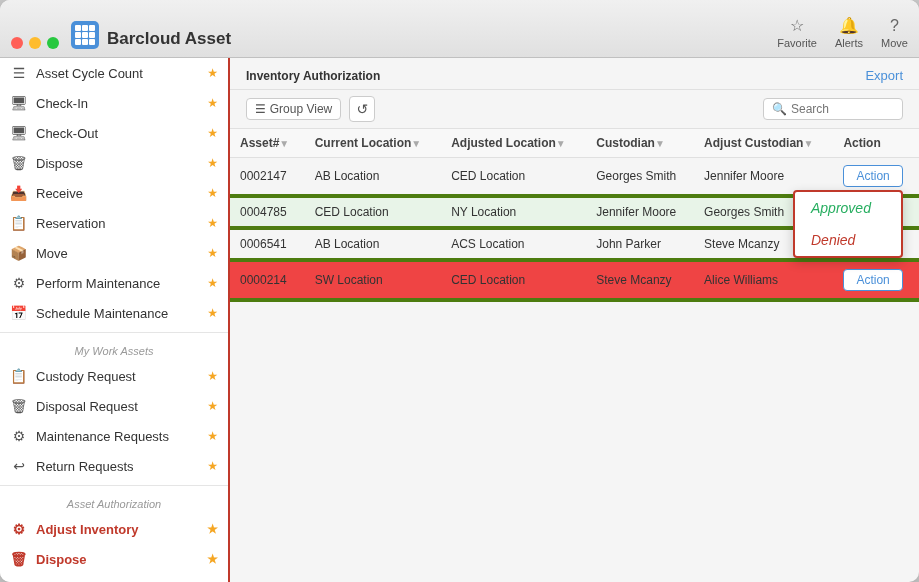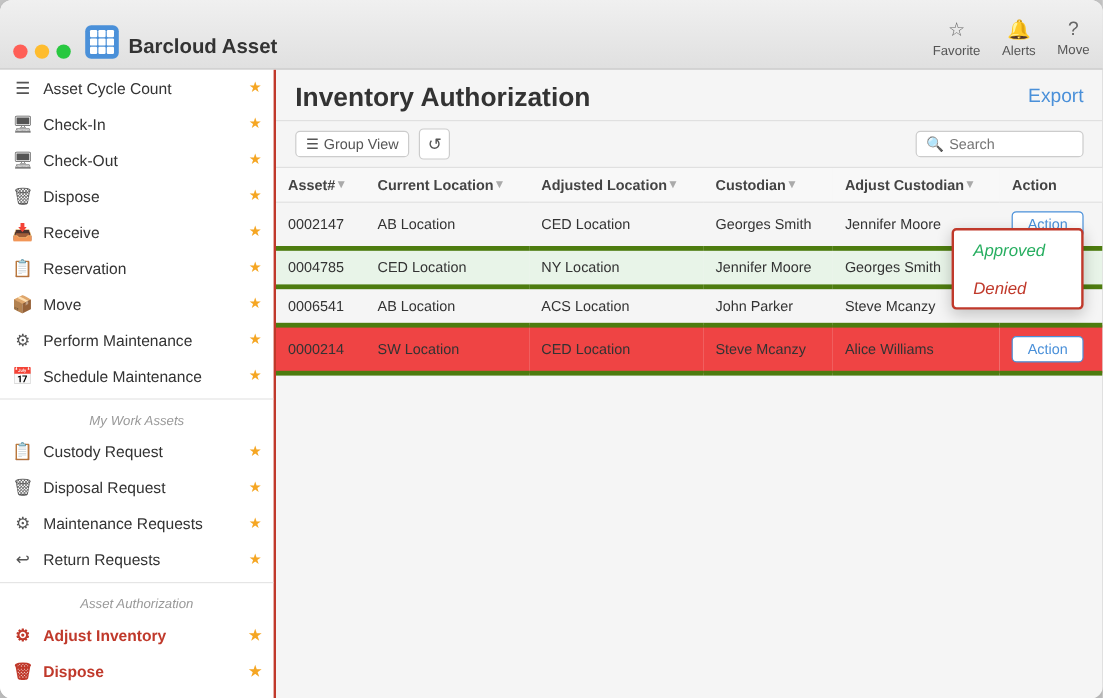--- a/index.html
+++ b/index.html
@@ -144,26 +144,26 @@
       overflow: hidden;
     }
     .main-header {
       padding: 10px 16px 6px;
       display: flex;
       align-items: center;
       justify-content: space-between;
       border-bottom: 1px solid #e0e0e0;
     }
     .main-title {
-      font-size: 22px;
+      font-size: 12px;
       font-weight: 600;
       color: #333;
     }
     .export-btn {
-      font-size: 16px;
+      font-size: 13px;
       color: #4a90d9;
       cursor: pointer;
       background: none;
       border: none;
     }
     .toolbar {
       padding: 6px 16px;
       display: flex;
       align-items: center;
       gap: 8px;

